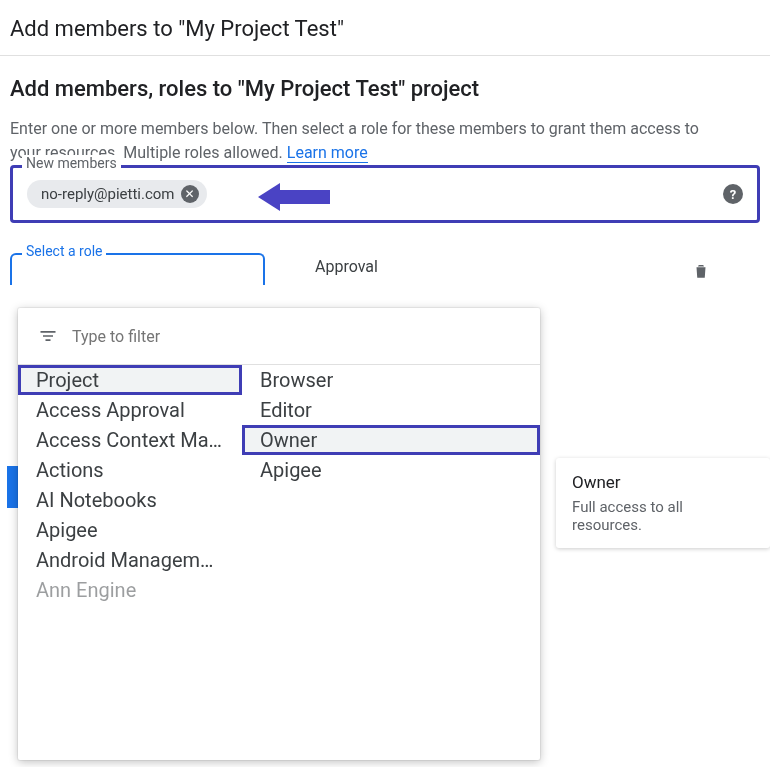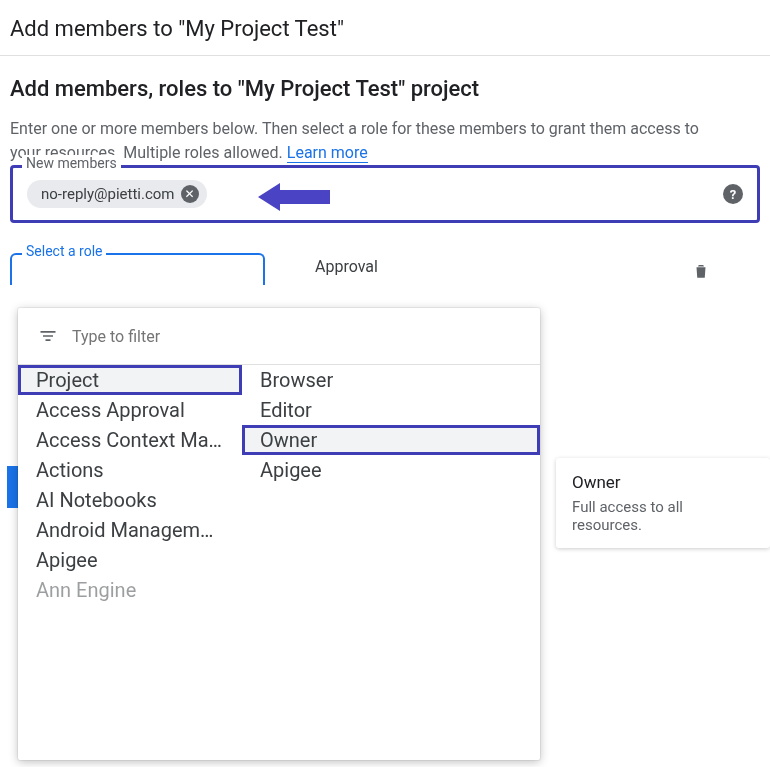--- a/index.html
+++ b/index.html
@@ -230,22 +230,22 @@
       </svg>
     <input class="filter-input" placeholder="Type to filter" style="">
   </div>
   <div class="columns">
     <div class="col-left">
       <div class="cat-item selected">Project</div>
       <div class="cat-item">Access Approval</div>
       <div class="cat-item">Access Context Man...</div>
       <div class="cat-item">Actions</div>
       <div class="cat-item">AI Notebooks</div>
+      <div class="cat-item">Apigee</div>
       <div class="cat-item">Android Management</div>
-      <div class="cat-item">Apigee</div>
       <div class="cat-item" style="opacity:0.5">Ann Engine</div>
     </div>
     <div class="col-right">
       <div class="role-item">Browser</div>
       <div class="role-item">Editor</div>
       <div class="role-item selected">Owner</div>
       <div class="role-item">Apigee</div>
     </div>
   </div>
 </div>

